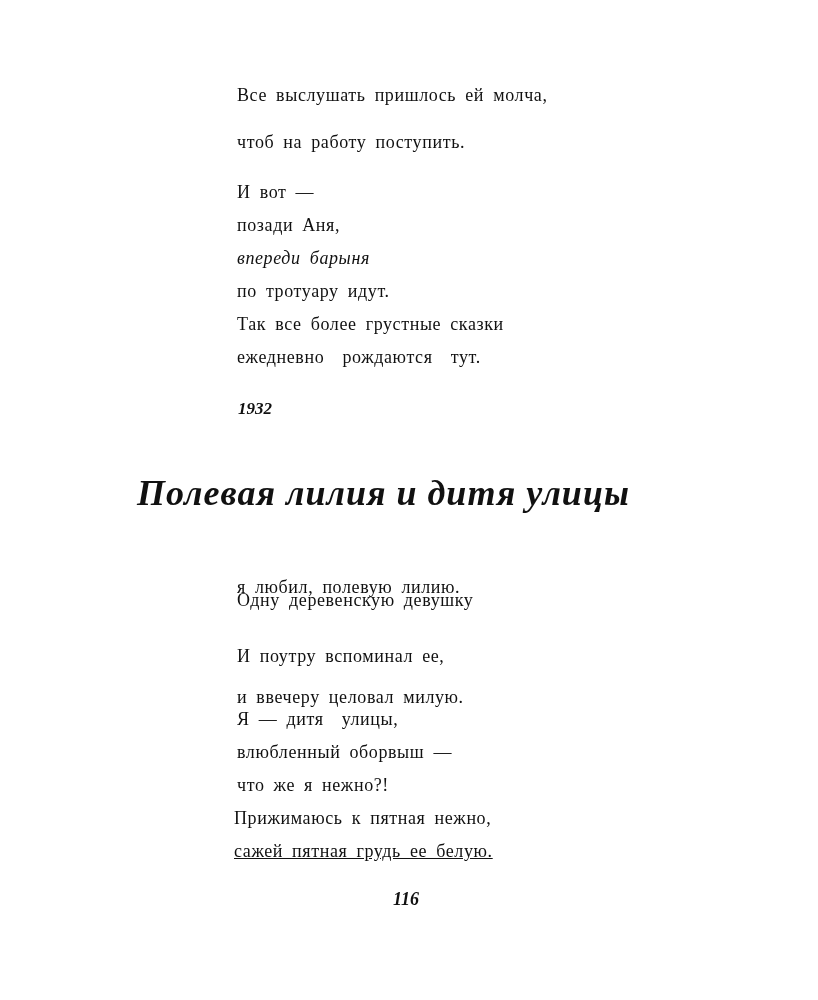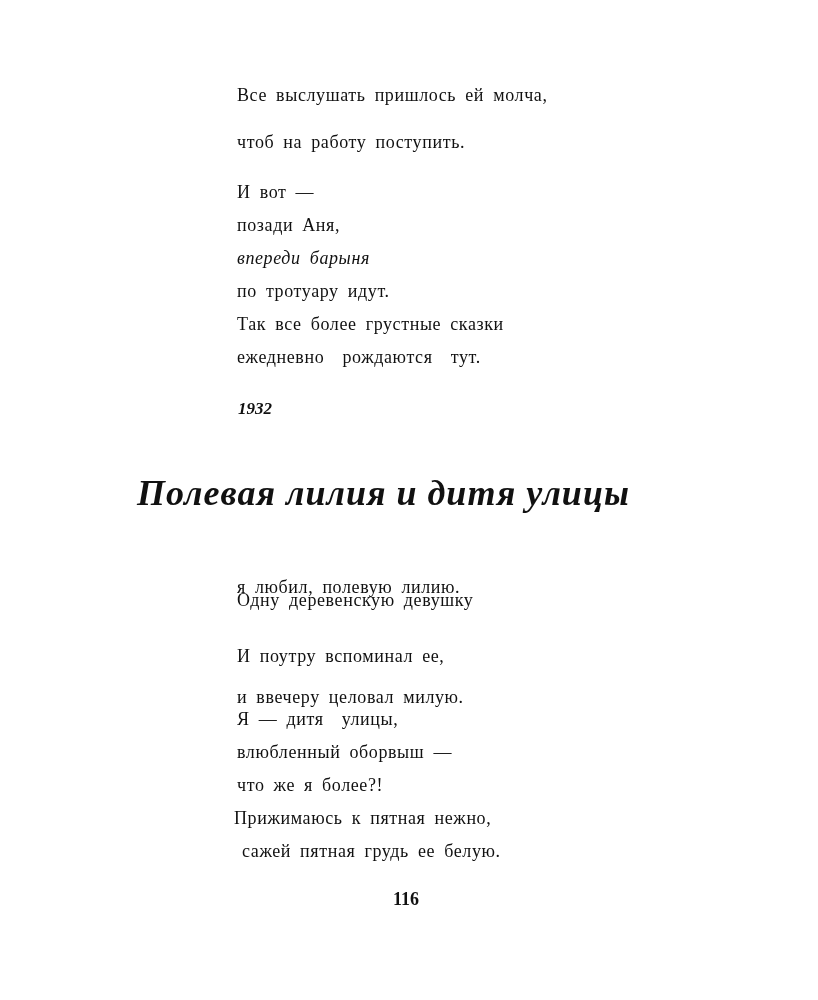--- a/index.html
+++ b/index.html
@@ -3,21 +3,21 @@
   <meta charset="utf-8">
   <style>
     html, body { margin: 0; padding: 0; background: #ffffff; }
     body { width: 818px; height: 1000px; position: relative; overflow: hidden;
            font-family: "Liberation Serif", "DejaVu Serif", serif; color: #111111; }
     .line { position: absolute; white-space: pre; font-size: 18px; line-height: 28px;
             letter-spacing: 0.6px; word-spacing: 4px; }
     .year { position: absolute; font-style: italic; font-weight: bold; font-size: 17px; }
     .title { position: absolute; font-style: italic; font-weight: bold; font-size: 36px;
              letter-spacing: 1px; white-space: pre; }
-    .pagenum { position: absolute; font-weight: bold; font-size: 18px; }
+    .pagenum { position: absolute; font-style: italic; font-weight: bold; font-size: 18px; }
   </style>
 </head>
 <body>
 
 <div>
   <div class="line" style="left:237px; top:81px;">Все выслушать пришлось ей молча,</div>
   <div class="line" style="left:237px; top:114px;margin-top:14px;">чтоб на работу поступить.</div>
 
   <div class="line" style="left:237px; top:178px;">И вот —</div>
   <div class="line" style="left:237px; top:211px;text-align:right;">позади Аня,</div>
@@ -30,18 +30,18 @@
 
   <div class="title" style="left:137px; top:472px;font-family:Liberation Serif, serif;">Полевая лилия и дитя улицы</div>
 
   <div class="line" style="left:237px; top:540px;margin-top:46px;">Одну деревенскую девушку</div>
   <div class="line" style="left:237px; top:573px;">я любил, полевую лилию.</div>
   <div class="line" style="left:237px; top:642px;">И поутру вспоминал ее,</div>
   <div class="line" style="left:237px; top:639px;margin-top:44px;">и ввечеру целовал милую.</div>
 
   <div class="line" style="left:237px; top:705px;">Я — дитя  улицы,</div>
   <div class="line" style="left:237px; top:738px;">влюбленный оборвыш —</div>
-  <div class="line" style="left:237px; top:771px;">что же я более?!</div>
+  <div class="line" style="left:237px; top:771px;">что же я нежно?!</div>
   <div class="line" style="left:234px; top:804px;">Прижимаюсь к пятная нежно,</div>
-  <div class="line" style="left:242px; top:837px;">сажей пятная грудь ее белую.</div>
+  <div class="line" style="left:234px; top:837px;text-decoration:underline;">сажей пятная грудь ее белую.</div>
 
   <div class="pagenum" style="left:393px; top:889px;">116</div>
 </div>
 
 </body></html>

